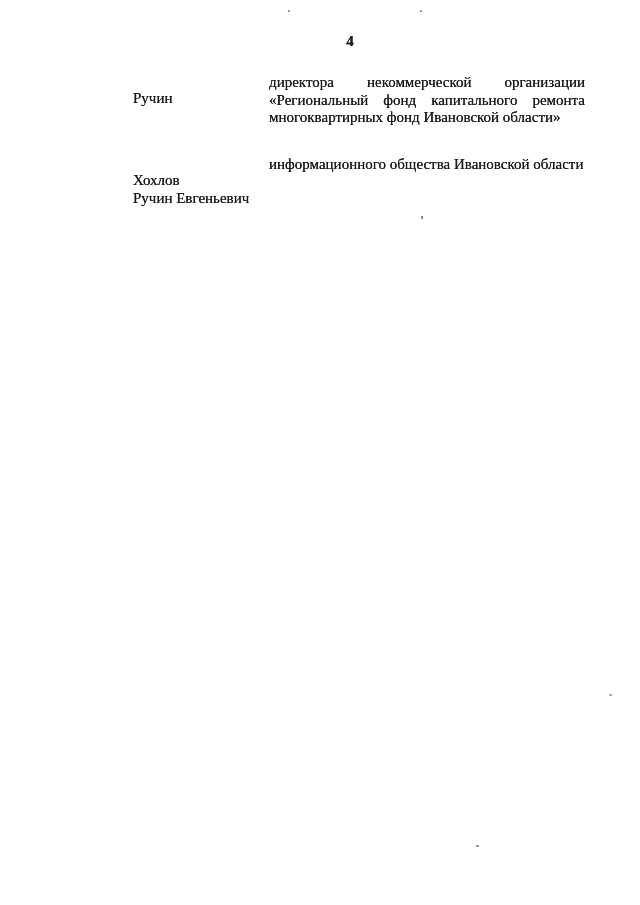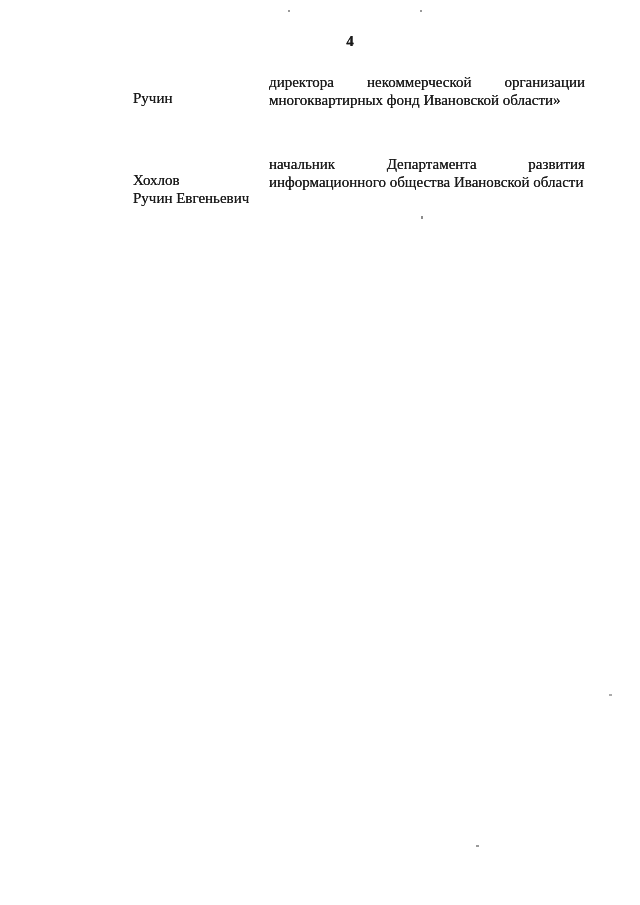--- a/index.html
+++ b/index.html
@@ -72,31 +72,31 @@
 <div class="page">
 
   <div class="page-number">4</div>
 
   <section class="entry entry-1">
     <div class="name-col">
       <div class="line">Ручин</div>
     </div>
     <div class="pos-col">
       <div class="line just">директора некоммерческой организации</div>
+      <div class="line just">«Региональный фонд капитального ремонта</div>
       <div class="line">многоквартирных фонд Ивановской области»</div>
     </div>
   </section>
 
   <section class="entry entry-2">
     <div class="name-col">
       <div class="line">Хохлов</div>
       <div class="line">Ручин Евгеньевич</div>
     </div>
     <div class="pos-col">
-      <div class="line just">начальник Департамента развития</div>
       <div class="line">информационного общества Ивановской области</div>
     </div>
   </section>
 
   <div class="speck speck-1"></div>
   <div class="speck speck-2"></div>
   <div class="speck speck-3"></div>
   <div class="speck speck-4"></div>
   <div class="speck speck-5"></div>
 

